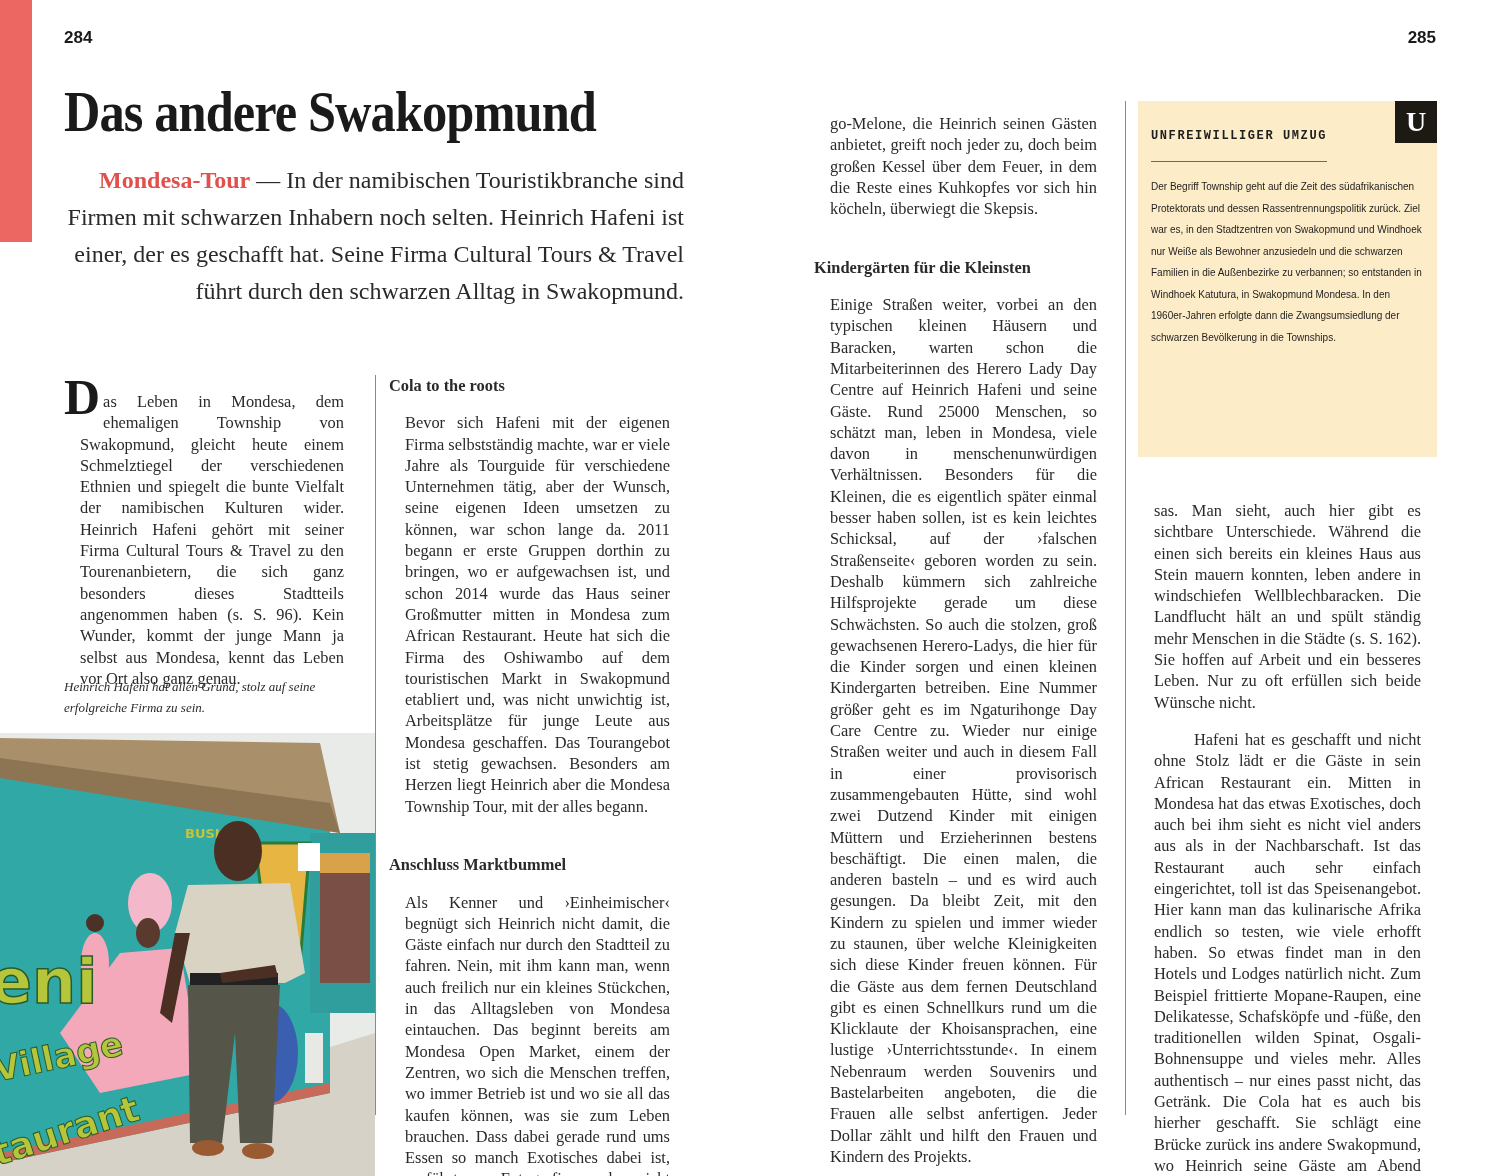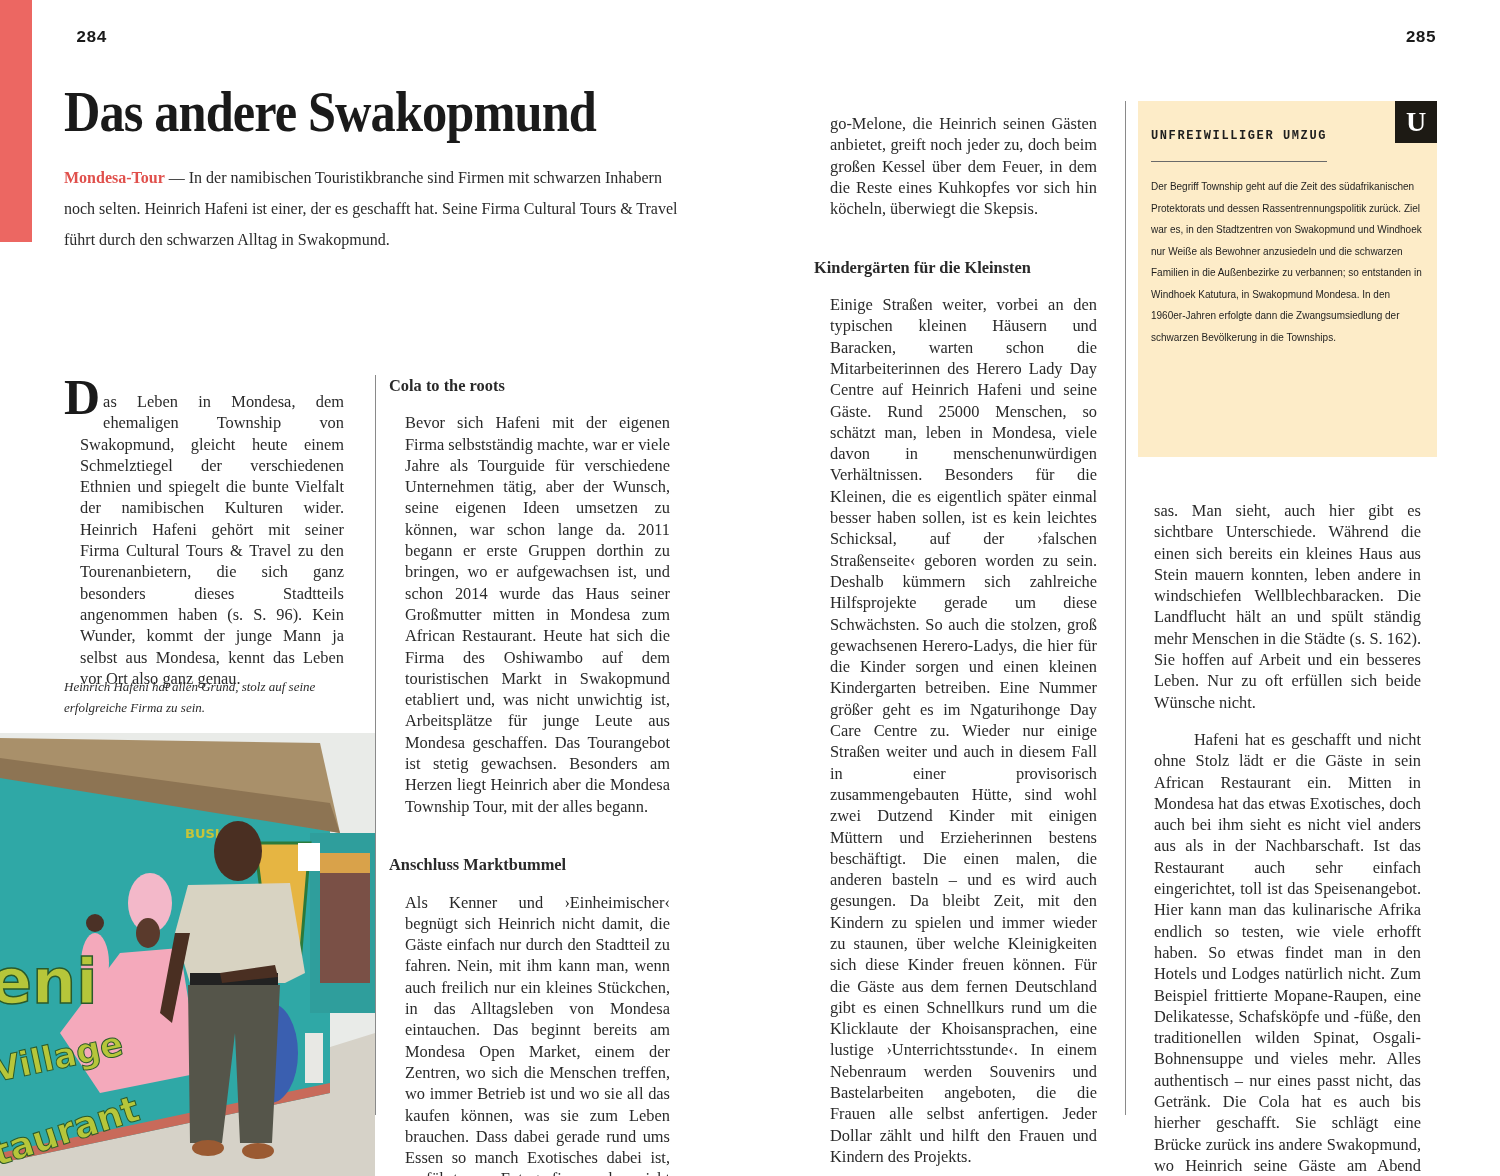--- a/index.html
+++ b/index.html
@@ -1,27 +1,27 @@
 <!DOCTYPE html>
 <html><head>
 <meta charset="utf-8">
 <style>
   * { margin: 0; padding: 0; box-sizing: border-box; }
   html, body { width: 1500px; height: 1176px; background: #ffffff; overflow: hidden; }
   body { position: relative; font-family: "Liberation Serif", "DejaVu Serif", serif; color: #2a2a2a; }
 
   .accent-bar { position: absolute; left: 0; top: 0; width: 32px; height: 242px; background: #ec6762; }
 
-  .page-num { position: absolute; top: 28px; font-family: Liberation Mono, monospace; font-weight: bold; font-size: 17px; color: #1a1a1a; margin-left: 12px; }
+  .page-num { position: absolute; top: 28px; font-family: Liberation Sans, sans-serif; font-weight: bold; font-size: 17px; color: #1a1a1a; }
   .page-num.left { left: 64px; }
   .page-num.right { right: 64px; }
 
   .title { position: absolute; left: 64px; top: 80px; font-family: "Liberation Serif", serif; font-weight: bold; font-size: 56px; letter-spacing: -1px; color: #1a1a1a; transform: scaleX(0.9); transform-origin: left top; white-space: nowrap; }
 
-  .lead { position: absolute; left: 64px; top: 162px; width: 620px; font-size: 16px; line-height: 31px; color: #2a2a2a; }
+  .lead { position: absolute; left: 64px; top: 162px; width: 620px; font-size: 24px; line-height: 37px; color: #2a2a2a; text-align: right; }
   .lead .kicker { color: #e0504c; font-weight: bold; }
 
   .col { position: absolute; font-size: 16.4px; line-height: 21.3px; text-align: justify; hyphens: auto; color: #2a2a2a; }
   .col p { margin: 16px; }
   .col h3 { font-size: 16.4px; font-weight: bold; line-height: 21.3px; color: #2a2a2a; }
   .col .gap { height: 21.3px; }
 
   .col1 { left: 64px; top: 375px; width: 296px; }
   .dropcap { float: left; font-size: 50px; line-height: 40px; font-weight: bold; margin: 2px 3px 0 0; color: #1a1a1a; }
   .caption { position: absolute; left: 64px; top: 676px; width: 296px; font-style: italic; font-size: 13px; line-height: 21.3px; color: #2a2a2a; }

